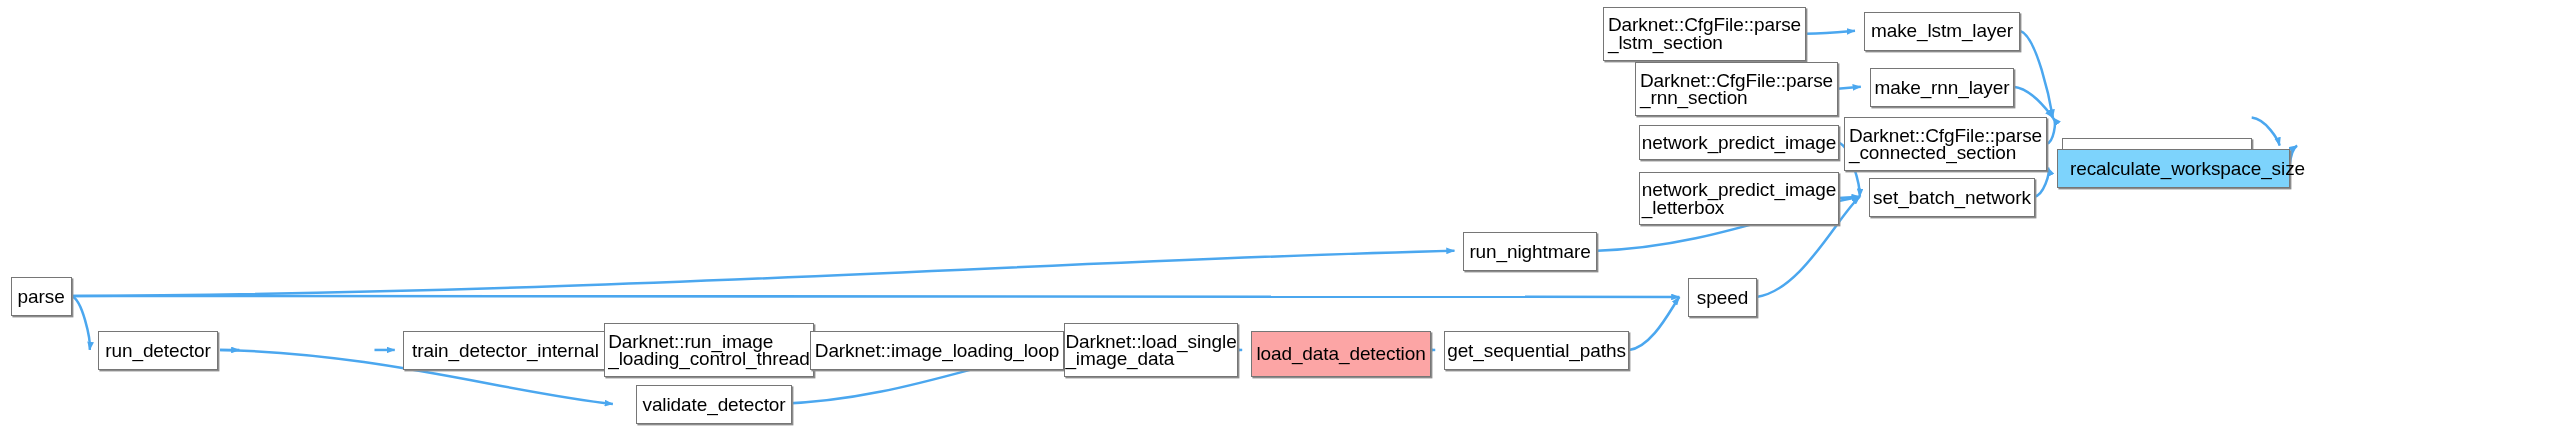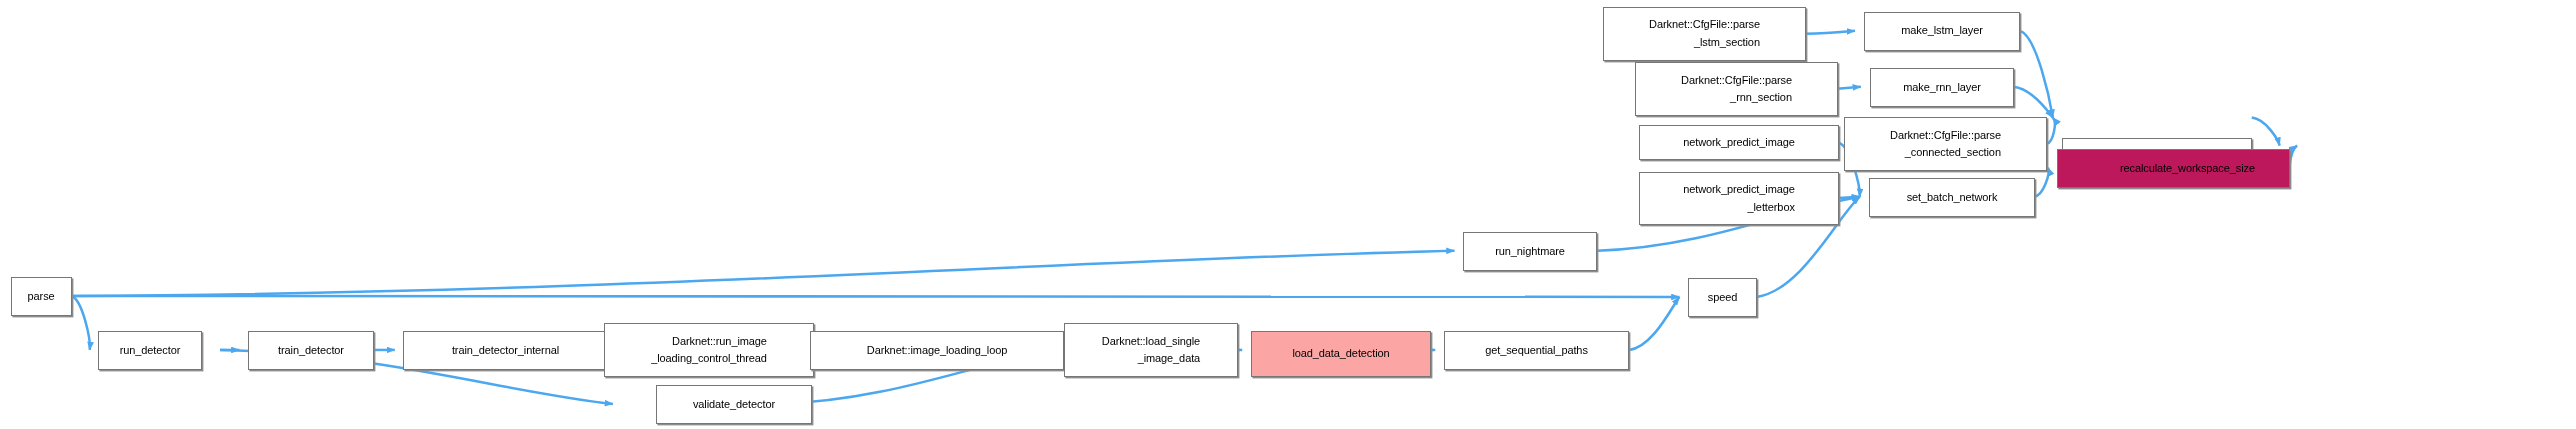--- a/index.html
+++ b/index.html
@@ -26,22 +26,22 @@
   }
   .node {
     position: absolute;
     box-sizing: border-box;
     border: 1px solid #767676;
     background: #ffffff;
     color: #000000;
     display: flex;
     align-items: center;
     justify-content: center;
-    text-align: right;
-    font-size: 11px;
+    text-align: left;
+    font-size: 19px;
     line-height: 17.4px;
     letter-spacing: -0.1px;
     white-space: pre-line;
     box-shadow: 1.4px 1.4px 0 0 #8c8c8c;
     cursor: pointer;
     z-index: 2;
   }
   .node.highlight {
     background: #bfbfbf;
   }
@@ -83,41 +83,40 @@
         <path d="M1904,92 L1928,90" marker-end="url(#arrowhead)" stroke="#4ba7ef"></path>
         <path d="M2093,32 C2110.2,37.4 2123.96,104 2127,122" marker-end="url(#arrowhead)" stroke="#4ba7ef"></path>
         <path d="M2086,90 C2106,91.92 2122,115.6 2127,122" marker-end="url(#arrowhead)" stroke="#4ba7ef"></path>
         <path d="M2121,149 C2127,147.38 2131.8,127.4 2127,122" marker-end="url(#arrowhead)" stroke="#4ba7ef"></path>
         <path d="M2108,204 C2117.2,202.2 2124.56,180 2122,174" marker-end="url(#arrowhead)" stroke="#4ba7ef"></path>
         <path d="M2333,122 C2348.2,123.74 2360.36,145.2 2362,151" marker-end="url(#arrowhead)" stroke="#4ba7ef"></path>
         <path d="M2372,174 C2372.4,172.62 2372.72,155.6 2380,151" marker-end="url(#arrowhead)" stroke="#4ba7ef"></path>
       </g>
   </svg>
 <div class="node" title="main" style="left: 10.6px; top: 277px; width: 61px; height: 39px; border-color: rgb(118, 118, 118); background: rgb(255, 255, 255); color: rgb(0, 0, 0);"><span class="lbl">parse</span></div>
-    <div class="node" title="run_detector" style="left: 98px; top: 331px; width: 104px; height: 39px; border-color: rgb(118, 118, 118); background: rgb(255, 255, 255); color: rgb(0, 0, 0);"><span class="lbl">run_detector</span></div>
-    <div class="node" title="train_detector" style="left: 248px; top: 331px; width: 126px; height: 39px; border-color: rgb(118, 118, 118); background: rgb(255, 255, 255); color: rgb(0, 0, 0);"><span class="lbl">train_detector</span></div>
+    <div class="node" title="run_detector" style="left: 98px; top: 331px; width: 120px; height: 39px; border-color: rgb(118, 118, 118); background: rgb(255, 255, 255); color: rgb(0, 0, 0);"><span class="lbl">run_detector</span></div>
     <div class="node" title="train_detector_internal" style="left: 403px; top: 331px; width: 205px; height: 39px; border-color: rgb(118, 118, 118); background: rgb(255, 255, 255); color: rgb(0, 0, 0);"><span class="lbl">train_detector_internal</span></div>
     <div class="node" title="Darknet::run_image_loading_control_thread" style="left: 604px; top: 323px; width: 210px; height: 54px; border-color: rgb(118, 118, 118); background: rgb(255, 255, 255); color: rgb(0, 0, 0);"><span class="lbl">Darknet::run_image
 _loading_control_thread</span></div>
     <div class="node" title="Darknet::image_loading_loop" style="left: 810px; top: 331px; width: 254px; height: 39px; border-color: rgb(118, 118, 118); background: rgb(255, 255, 255); color: rgb(0, 0, 0);"><span class="lbl">Darknet::image_loading_loop</span></div>
     <div class="node" title="Darknet::load_single_image_data" style="left: 1064px; top: 323px; width: 174px; height: 54px; border-color: rgb(118, 118, 118); background: rgb(255, 255, 255); color: rgb(0, 0, 0);"><span class="lbl">Darknet::load_single
 _image_data</span></div>
     <div class="node" title="load_data_detection" style="left: 1251px; top: 331px; width: 180px; height: 46px; border-color: rgb(118, 118, 118); background: #fca5a5; color: rgb(0, 0, 0);"><span class="lbl">load_data_detection</span></div>
     <div class="node" title="get_sequential_paths" style="left: 1444px; top: 331px; width: 185px; height: 39px; border-color: rgb(118, 118, 118); background: rgb(255, 255, 255); color: rgb(0, 0, 0);"><span class="lbl">get_sequential_paths</span></div>
-    <div class="node" title="validate_detector" style="left: 656px; top: 385px; width: 156px; height: 39px; border-color: rgb(118, 118, 118); background: rgb(255, 255, 255); color: rgb(0, 0, 0);"><span class="lbl">validate_detector</span></div>
+    <div class="node" title="validate_detector" style="left: 636px; top: 385px; width: 156px; height: 39px; border-color: rgb(118, 118, 118); background: rgb(255, 255, 255); color: rgb(0, 0, 0);"><span class="lbl">validate_detector</span></div>
     <div class="node" title="run_nightmare" style="left: 1463px; top: 232px; width: 134px; height: 39px; border-color: rgb(118, 118, 118); background: rgb(255, 255, 255); color: rgb(0, 0, 0);"><span class="lbl">run_nightmare</span></div>
     <div class="node" title="speed" style="left: 1688px; top: 278px; width: 69px; height: 39px; border-color: rgb(118, 118, 118); background: rgb(255, 255, 255); color: rgb(0, 0, 0);"><span class="lbl">speed</span></div>
     <div class="node" title="Darknet::CfgFile::parse_lstm_section" style="left: 1603px; top: 6.8px; width: 203px; height: 54px; border-color: rgb(118, 118, 118); background: rgb(255, 255, 255); color: rgb(0, 0, 0);"><span class="lbl">Darknet::CfgFile::parse
 _lstm_section</span></div>
     <div class="node" title="Darknet::CfgFile::parse_rnn_section" style="left: 1635px; top: 62px; width: 203px; height: 54px; border-color: rgb(118, 118, 118); background: rgb(255, 255, 255); color: rgb(0, 0, 0);"><span class="lbl">Darknet::CfgFile::parse
 _rnn_section</span></div>
     <div class="node" title="network_predict_image" style="left: 1639px; top: 125px; width: 200px; height: 35px; border-color: rgb(118, 118, 118); background: rgb(255, 255, 255); color: rgb(0, 0, 0);"><span class="lbl">network_predict_image</span></div>
     <div class="node" title="network_predict_image_letterbox" style="left: 1639px; top: 172px; width: 200px; height: 53px; border-color: rgb(118, 118, 118); background: rgb(255, 255, 255); color: rgb(0, 0, 0);"><span class="lbl">network_predict_image
 _letterbox</span></div>
     <div class="node" title="Darknet::CfgFile::parse_connected_section" style="left: 1844px; top: 117px; width: 203px; height: 54px; border-color: rgb(118, 118, 118); background: rgb(255, 255, 255); color: rgb(0, 0, 0);"><span class="lbl">Darknet::CfgFile::parse
 _connected_section</span></div>
     <div class="node" title="set_batch_network" style="left: 1869px; top: 178px; width: 166px; height: 39px; border-color: rgb(118, 118, 118); background: rgb(255, 255, 255); color: rgb(0, 0, 0);"><span class="lbl">set_batch_network</span></div>
     <div class="node" title="make_lstm_layer" style="left: 1864px; top: 11.6px; width: 156px; height: 39px; border-color: rgb(118, 118, 118); background: rgb(255, 255, 255); color: rgb(0, 0, 0);"><span class="lbl">make_lstm_layer</span></div>
     <div class="node" title="make_rnn_layer" style="left: 1870px; top: 68px; width: 144px; height: 39px; border-color: rgb(118, 118, 118); background: rgb(255, 255, 255); color: rgb(0, 0, 0);"><span class="lbl">make_rnn_layer</span></div>
     <div class="node" title="make_connected_layer" style="left: 2062px; top: 98px; width: 190px; height: 39px; border-color: rgb(118, 118, 118); background: rgb(255, 255, 255); color: rgb(0, 0, 0); margin-top: 40px;"><span class="lbl">make_connected_layer</span></div>
-    <div class="node" title="recalculate_workspace_size" style="left: 2057px; top: 149px; width: 233px; height: 39px; border-color: rgb(118, 118, 118); background: #be185d; color: rgb(0, 0, 0); padding-left: 28px;"><span class="lbl">recalculate_workspace_size</span></div>
+    <div class="node" title="recalculate_workspace_size" style="left: 2057px; top: 149px; width: 233px; height: 39px; border-color: rgb(118, 118, 118); background: #7dd3fc; color: rgb(0, 0, 0); padding-left: 28px;"><span class="lbl">recalculate_workspace_size</span></div>
   </div>
 
 
 </body></html>

